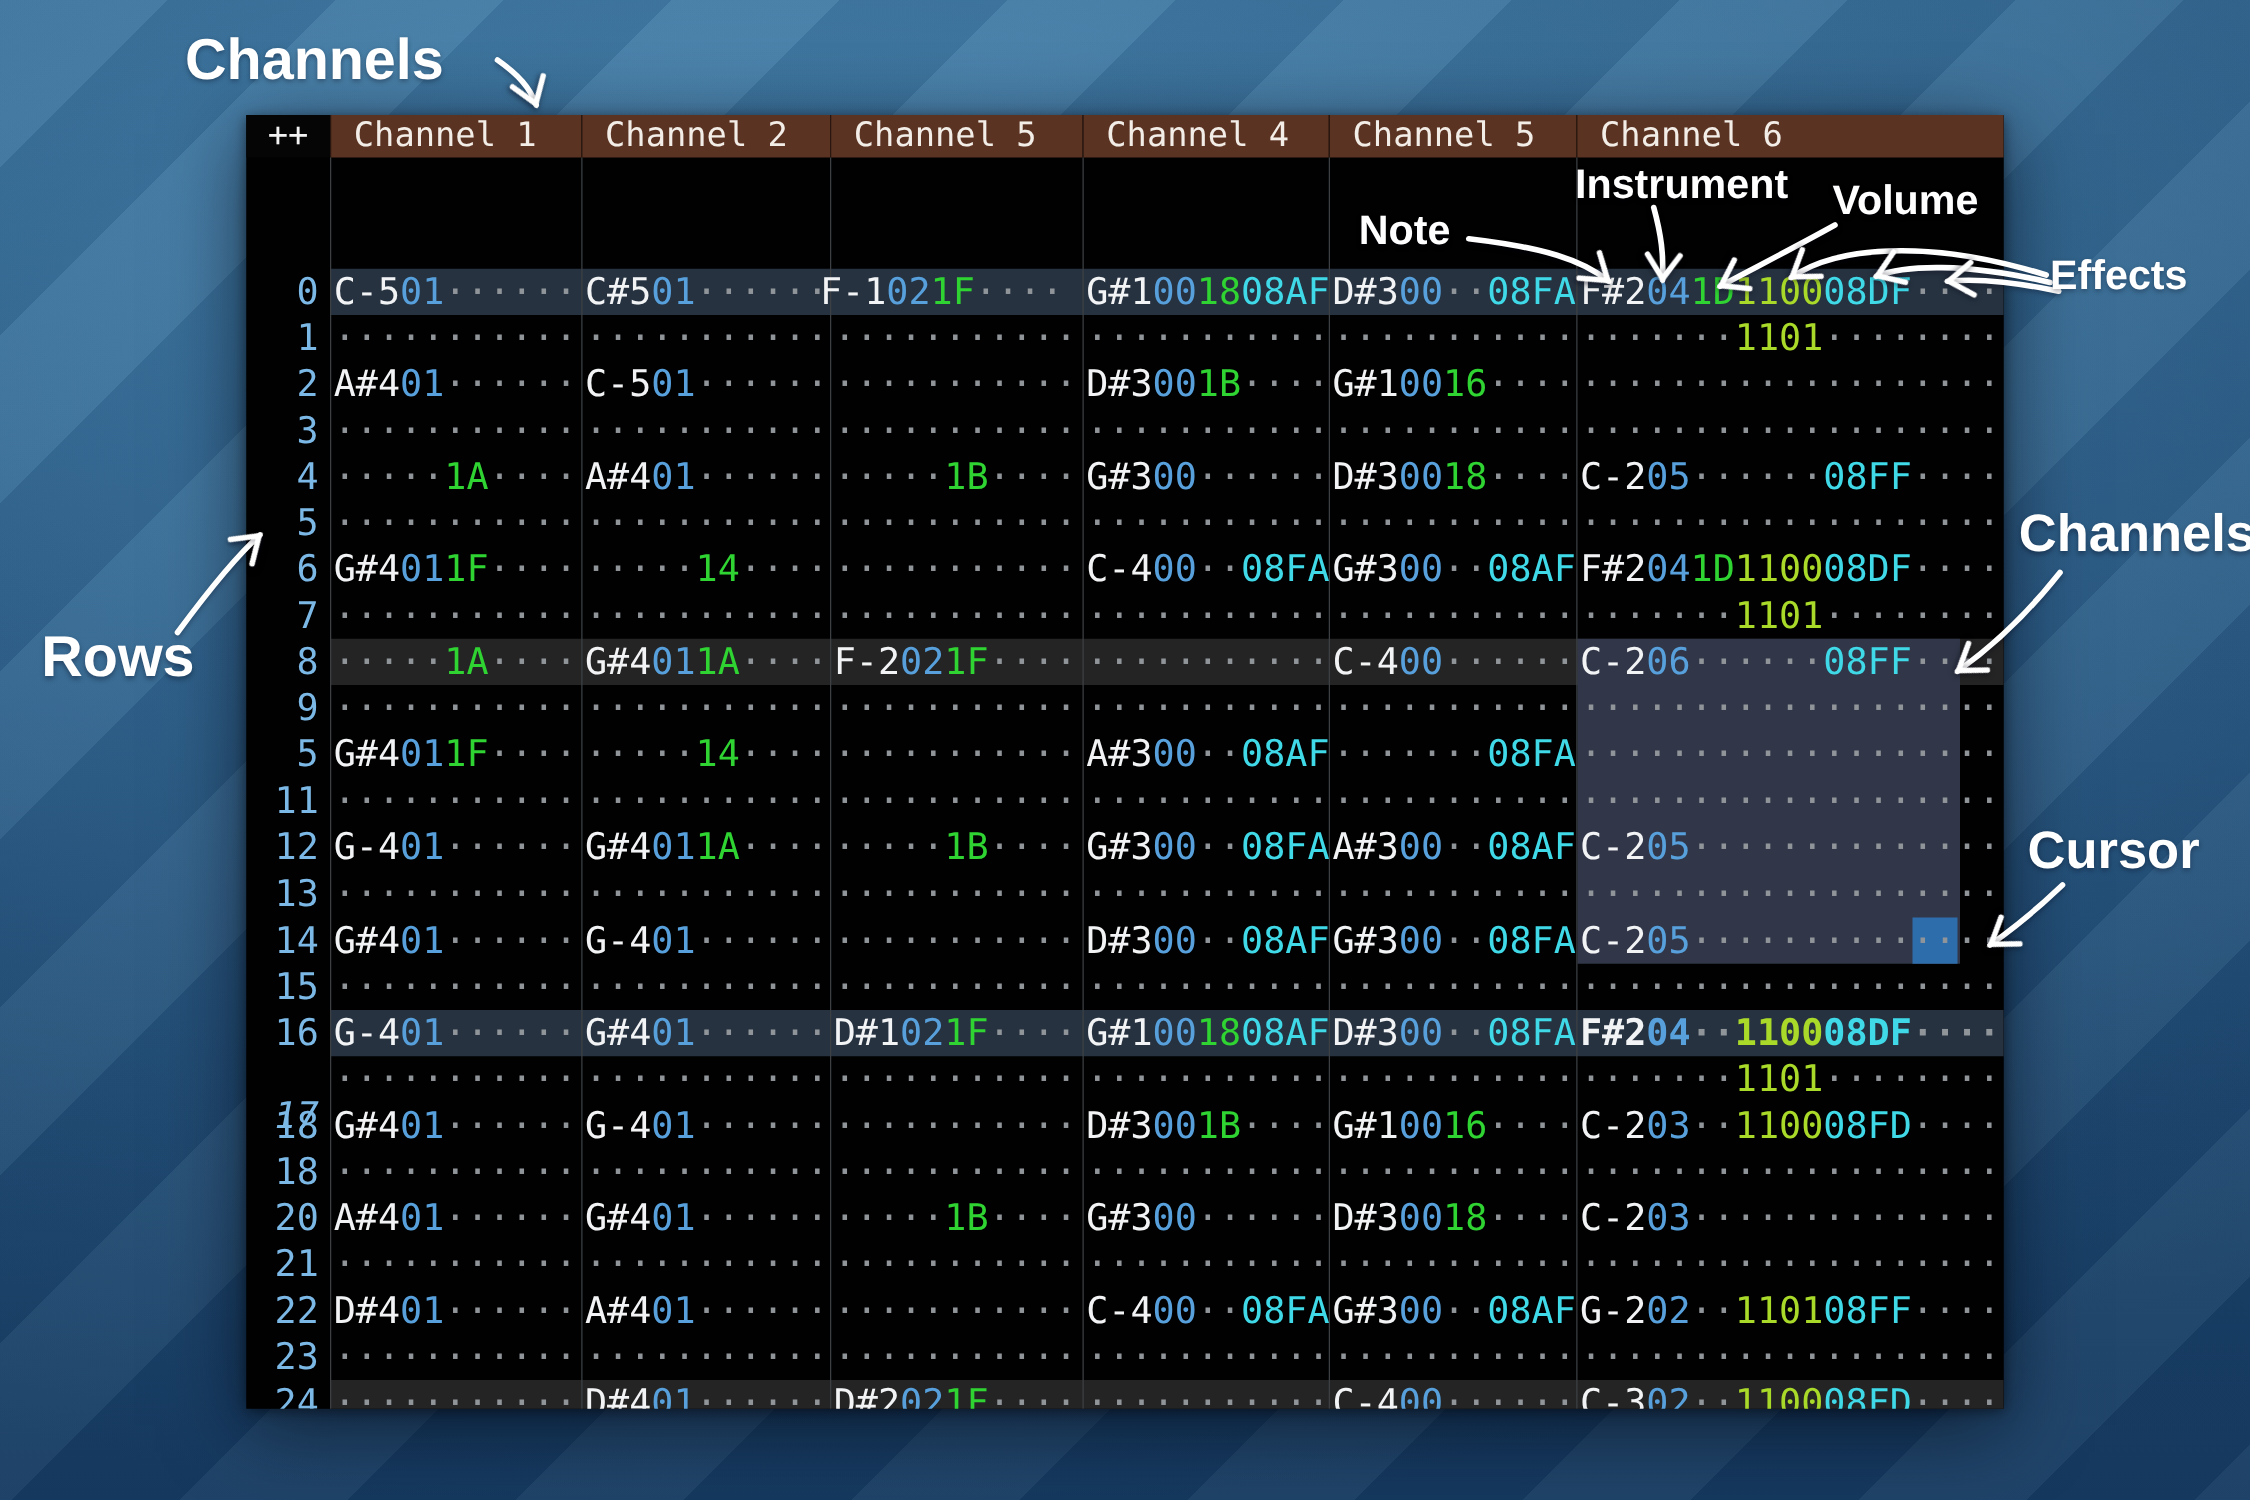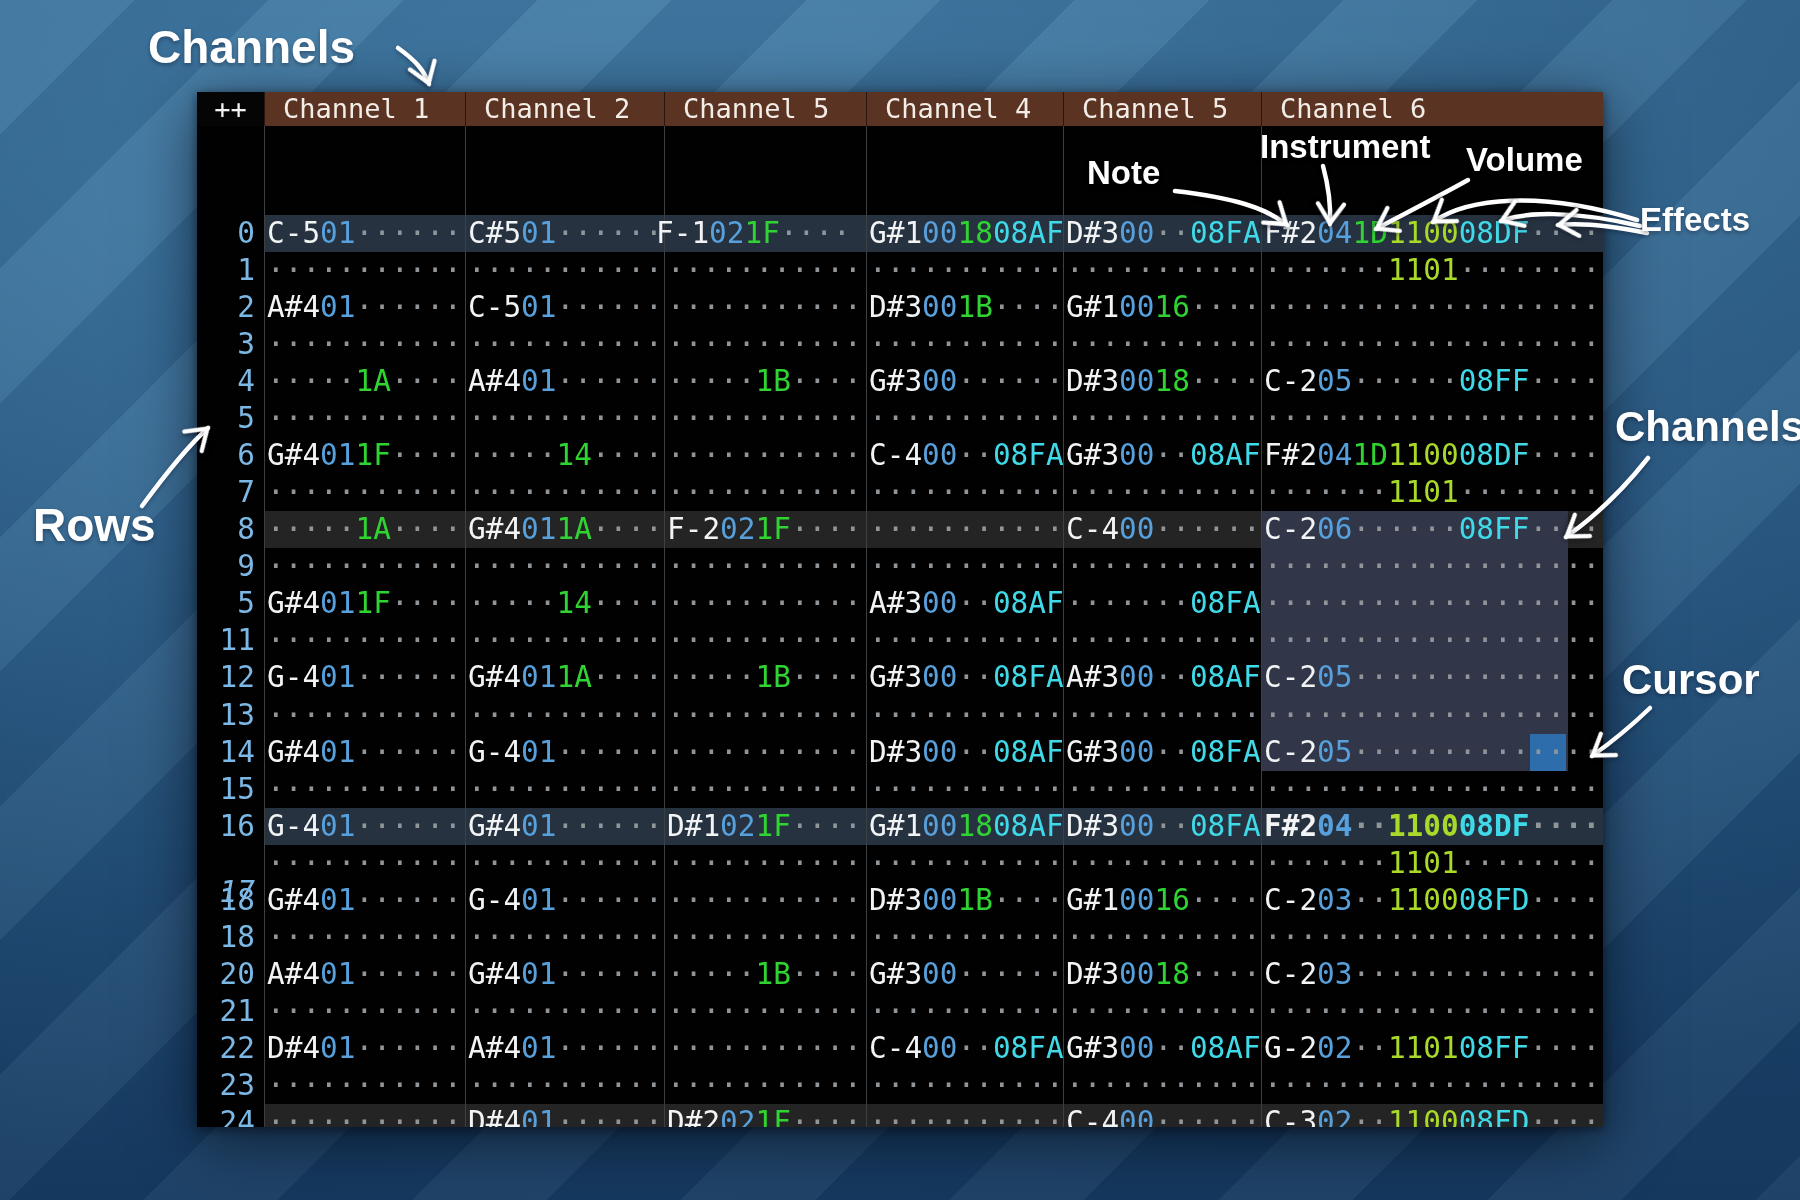--- a/index.html
+++ b/index.html
@@ -264,19 +264,19 @@
     <path d="M 1468,180 C 1432,200 1400,216 1376,229" marker-end="url(#ah)"></path>
     <path d="M 1637,220 C 1540,190 1467,198 1433,222" marker-end="url(#ah)"></path>
     <path d="M 1640,226 C 1572,210 1524,212 1501,221" marker-end="url(#ah)"></path>
     <path d="M 1647,233 C 1604,224 1577,223 1558,225" marker-end="url(#ah)"></path>
     <path d="M 1648,458 C 1618,496 1590,520 1566,537" marker-end="url(#ah)"></path>
     <path d="M 1650,708 C 1626,731 1609,744 1592,756" marker-end="url(#ah)"></path>
   </svg>
 
   <div class="anno anno-big" style="left:148px;top:20px;">Channels</div>
   <div class="anno anno-big" style="left:33px;top:498px;">Rows</div>
-  <div class="anno anno-sm" style="left:1087px;top:154px;">Note</div>
+  <div class="anno anno-sm" style="left:1087px;top:165px;">Note</div>
   <div class="anno anno-sm" style="left:1260px;top:128px;">Instrument</div>
   <div class="anno anno-sm" style="left:1466px;top:141px;">Volume</div>
   <div class="anno anno-sm" style="left:1640px;top:201px;">Effects</div>
   <div class="anno anno-mid" style="left:1615px;top:403px;">Channels</div>
   <div class="anno anno-mid" style="left:1622px;top:656px;">Cursor</div>
 </div>
 
 </body></html>

